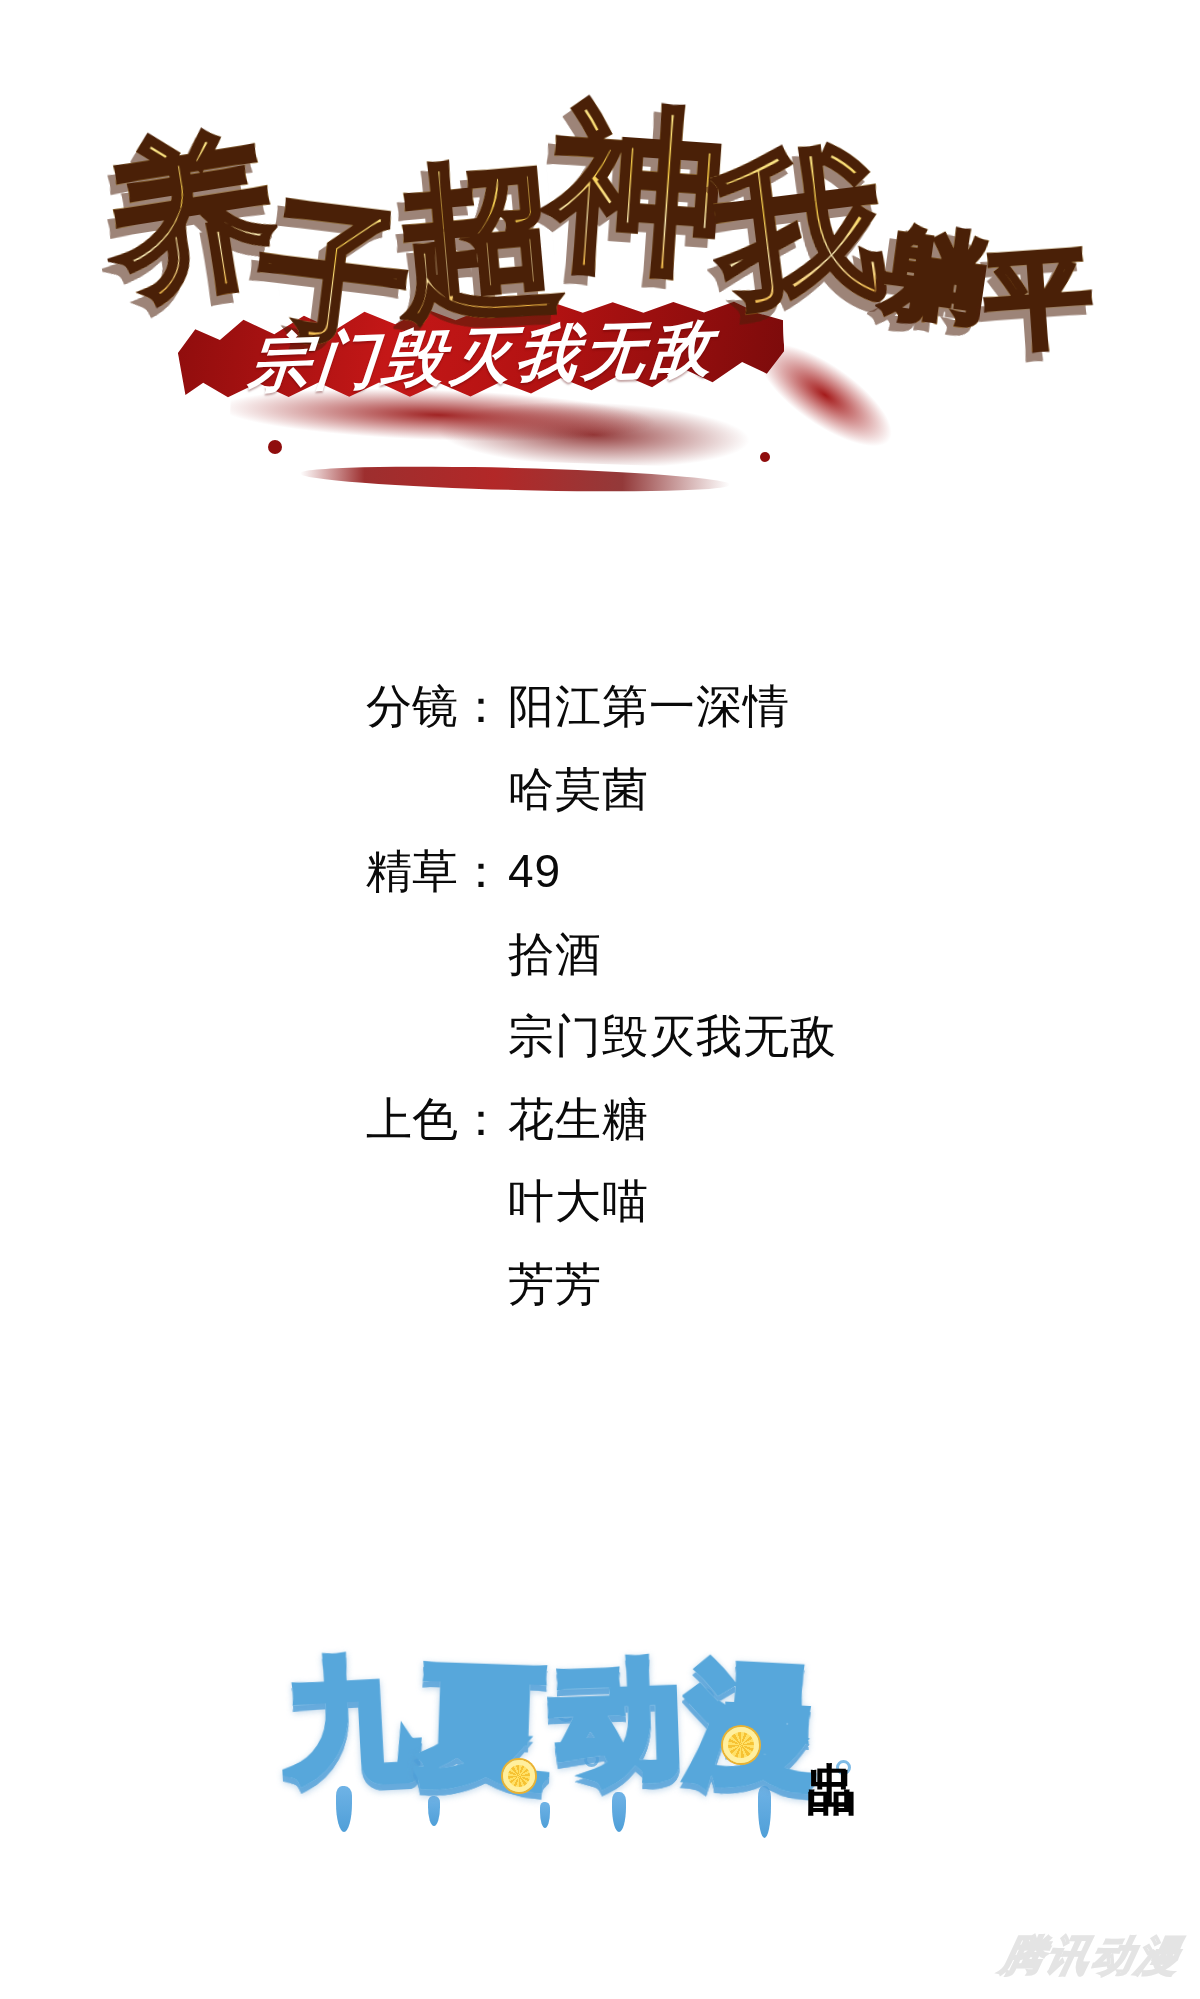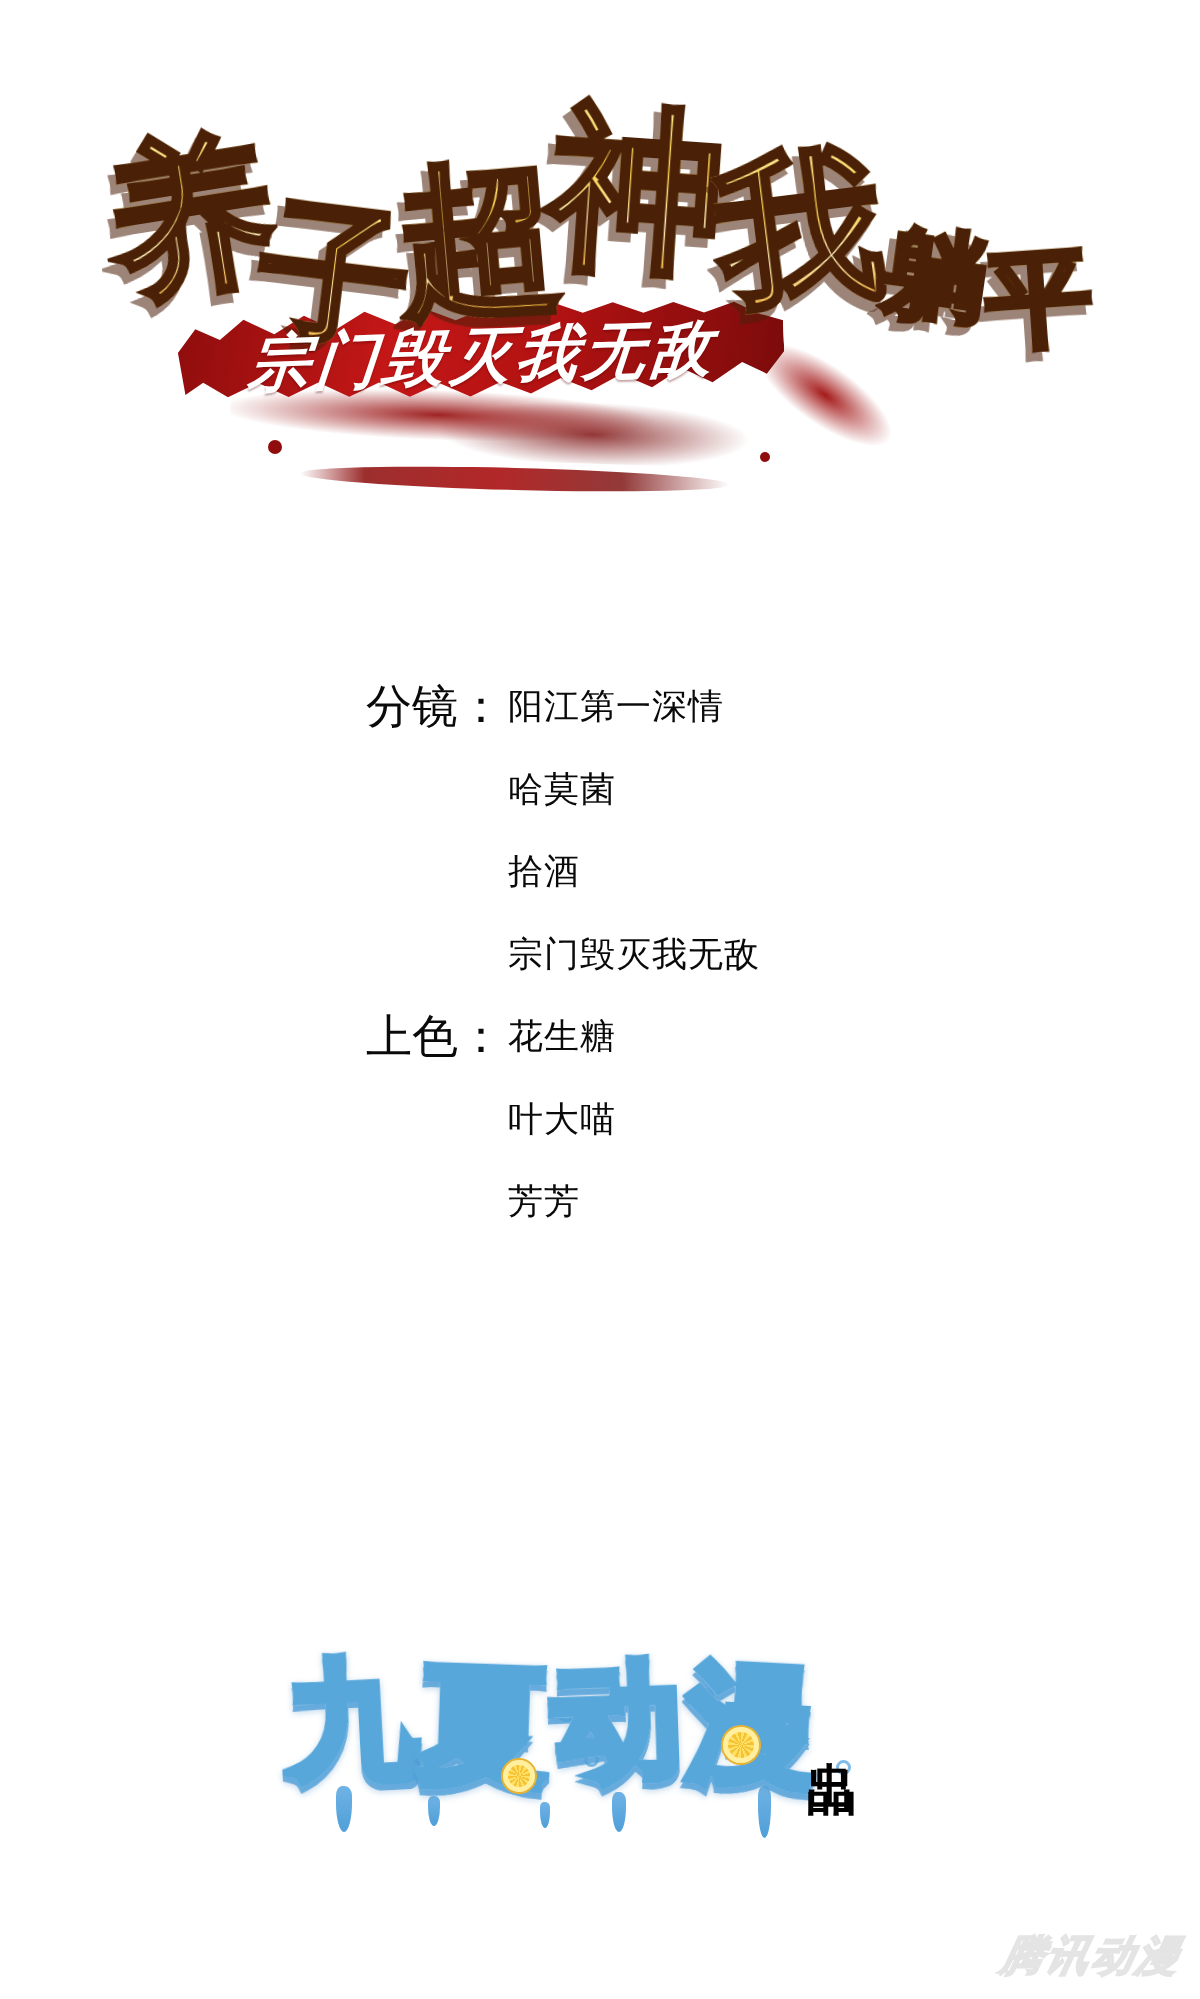--- a/index.html
+++ b/index.html
@@ -60,21 +60,21 @@
 
   
   .credits{position:absolute;left:366px;top:630px;z-index:5;margin-top:48px;}
   .credit-row{display:flex;align-items:flex-start;height:82.5px;}
   .credit-label{
     width:142px;flex:0 0 142px;
     font-size:46px;line-height:56px;color:#0a0a0a;font-weight:500;
     white-space:nowrap;
   }
   .credit-value{
-    font-size:35px;line-height:56px;color:#0a0a0a;font-weight:500;
+    font-size:46px;line-height:56px;color:#0a0a0a;font-weight:500;
     white-space:nowrap;letter-spacing:1px;
   }
 
   
   .logo-row{position:absolute;left:288px;top:1650px;display:flex;z-index:5;}
   .lchar{
     display:inline-block;font-size:128px;font-weight:bold;line-height:1.1;
     color:#dff1fc;
     background:linear-gradient(180deg,#ffffff 0%,#ecf8fe 35%,#cfeaf8 62%,#93ccee 100%);
     -webkit-background-clip:text;background-clip:text;
@@ -149,20 +149,24 @@
 <div class="band-text">宗门毁灭我无敌</div>
 
 <div class="credits">
   <div class="credit-row">
     <span class="credit-label">分镜：</span>
     <span class="credit-value">阳江第一深情</span>
   </div>
   <div class="credit-row">
     <span class="credit-label"></span>
     <span class="credit-value">哈莫菌</span>
+  </div>
+  <div class="credit-row">
+    <span class="credit-label">精草：</span>
+    <span class="credit-value">49</span>
   </div>
   <div class="credit-row">
     <span class="credit-label"></span>
     <span class="credit-value">拾酒</span>
   </div>
   <div class="credit-row">
     <span class="credit-label"></span>
     <span class="credit-value">宗门毁灭我无敌</span>
   </div>
   <div class="credit-row">

